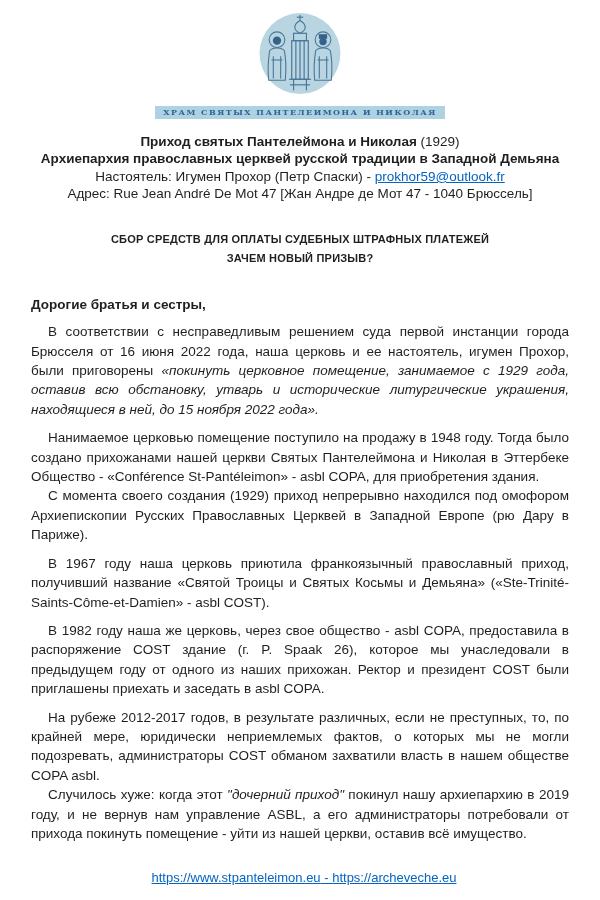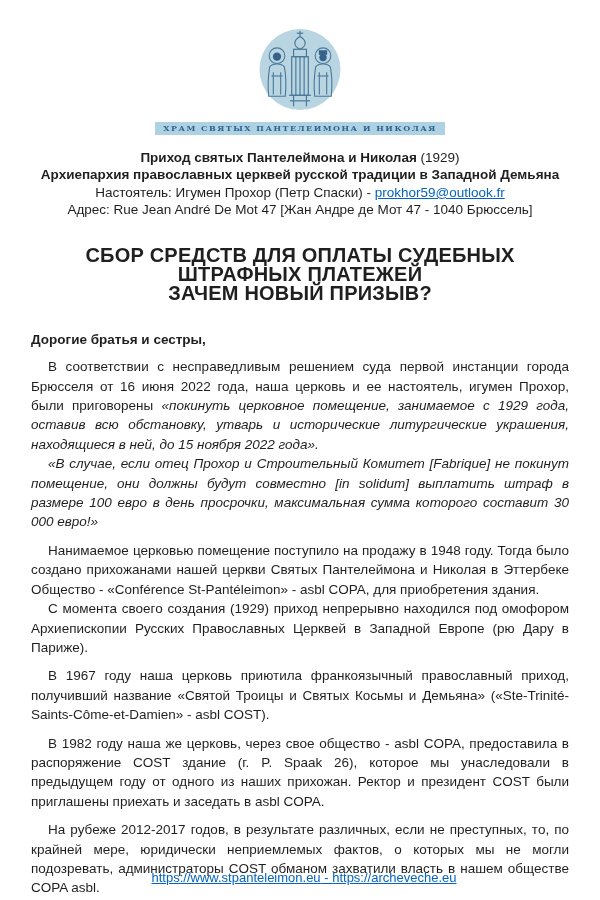--- a/index.html
+++ b/index.html
@@ -7,21 +7,21 @@
   .page {
     position:relative;
     width:600px; height:900px;
     margin:0 auto;
     background:#ffffff;
     overflow:hidden;
     font-family:"Liberation Sans", sans-serif;
     font-size:13.5px;
     line-height:19.4px;
     color:#1f1f1f;
-    padding:28px 31px 0 31px;
+    padding:12px 31px 0 31px;
   }
   .logo-wrap { text-align:center; }
   .logo-banner {
     display:inline-block;
     margin-top:2px;
     padding:1px 8px;
     background:#aed2e2;
     color:#2f6394;
     font-family:"DejaVu Serif", serif;
     font-weight:bold;
@@ -30,21 +30,21 @@
     letter-spacing:1.5px;
     white-space:nowrap;
   }
   .header-block { text-align:center; line-height:17.5px; margin-top:12px; }
   .bold { font-weight:bold; }
   .link { color:#0563c1; text-decoration:underline; cursor:pointer;margin-top:27px; }
   .title-block {
     margin-top:27px;
     text-align:center;
     font-weight:bold;
-    font-size:20px;
+    font-size:11px;
     line-height:19px;
     letter-spacing:0.2px;
   }
   .salutation { margin-top:27px; font-weight:bold; }
   .para {
     text-align:justify;
     text-indent:17px;
   }
   .group-gap { margin-top:9px; }
   .first-para { margin-top:8px; }
@@ -120,21 +120,20 @@
     <div>СБОР СРЕДСТВ ДЛЯ ОПЛАТЫ СУДЕБНЫХ ШТРАФНЫХ ПЛАТЕЖЕЙ</div>
     <div>ЗАЧЕМ НОВЫЙ ПРИЗЫВ?</div>
   </div>
 
   <div class="salutation">Дорогие братья и сестры,</div>
 
   <div class="para first-para">
     <span>В соответствии с несправедливым решением суда первой инстанции города Брюсселя от 16 июня 2022 года, наша церковь и ее настоятель, игумен Прохор, были приговорены </span><span class="italic">«покинуть церковное помещение, занимаемое с 1929 года, оставив всю обстановку, утварь и исторические литургические украшения, находящиеся в ней, до 15 ноября 2022 года».</span>
   </div>
 
-  <div class="para italic">«В случае, если отец Прохор и Строительный Комитет [Fabrique] не покинут помещение, они должны будут совместно [in solidum] выплатить штраф в размере 100 евро в день просрочки, максимальная сумма которого составит 30 000 евро!»</div>
 
 
   <div class="para group-gap">Нанимаемое церковью помещение поступило на продажу в 1948 году. Тогда было создано прихожанами нашей церкви Святых Пантелеймона и Николая в Эттербеке Общество - «Conférence St-Pantéleimon» - asbl COPA, для приобретения здания.</div>
   <div class="para">С момента своего создания (1929) приход непрерывно находился под омофором Архиепископии Русских Православных Церквей в Западной Европе (рю Дару в Париже).</div>
 
   <div class="para group-gap">В 1967 году наша церковь приютила франкоязычный православный приход, получивший название «Святой Троицы и Святых Косьмы и Демьяна» («Ste-Trinité-Saints-Côme-et-Damien» - asbl COST).</div>
 
   <div class="para group-gap">В 1982 году наша же церковь, через свое общество - asbl COPA, предоставила в распоряжение COST здание (г. P. Spaak 26), которое мы унаследовали в предыдущем году от одного из наших прихожан. Ректор и президент COST были приглашены приехать и заседать в asbl COPA.</div>
 
   <div class="para group-gap">На рубеже 2012-2017 годов, в результате различных, если не преступных, то, по крайней мере, юридически неприемлемых фактов, о которых мы не могли подозревать, администраторы COST обманом захватили власть в нашем обществе COPA asbl.</div>

